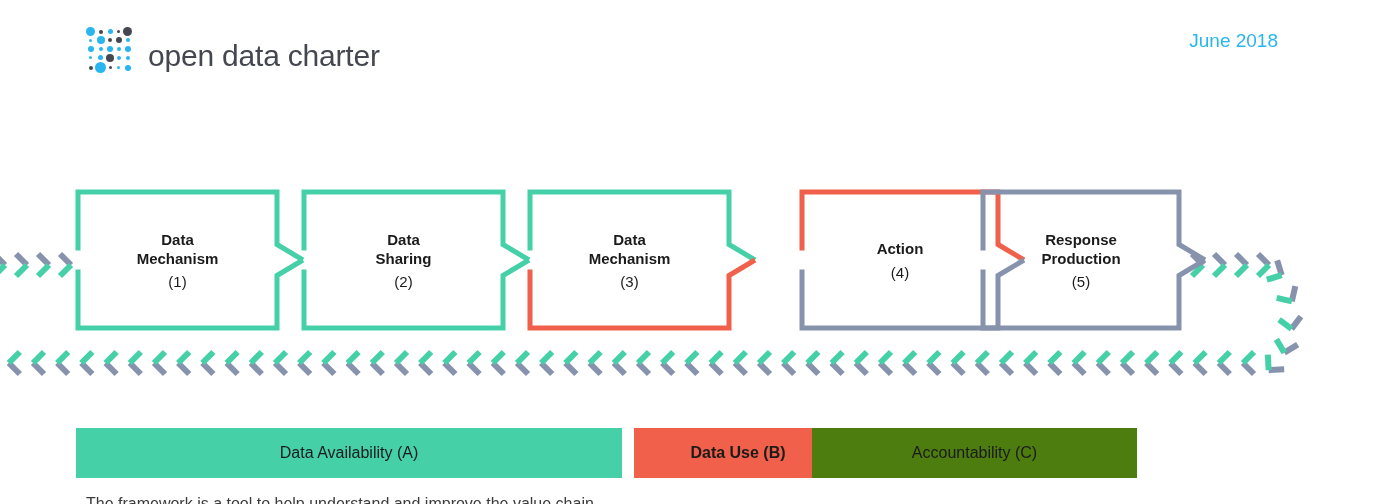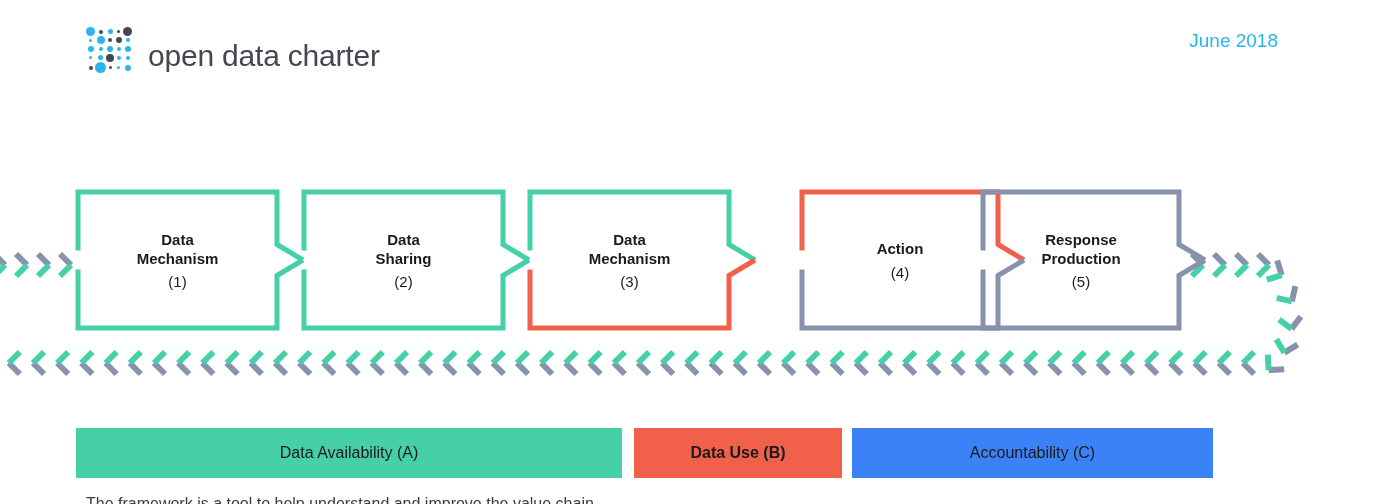--- a/index.html
+++ b/index.html
@@ -428,20 +428,20 @@
           <div class="ln">Response</div>
           <div class="ln">Production</div>
           <div class="num">(5)</div>
         </div>
       </div>
     </div>
 
   <div class="legend" id="legend">
       <div class="legbar" style="left: 76px; width: 546px; background: rgb(69, 208, 168);">Data Availability (A)</div>
       <div class="legbar" style="left: 634px; width: 208px; background: rgb(240, 96, 74); font-weight: bold;">Data Use (B)</div>
-      <div class="legbar" style="left: 852px; width: 361px; background: #3b82f6;">Accountability (C)</div>
+      <div class="legbar" style="left: 812px; width: 325px; background: #4d7c0f;">Accountability (C)</div>
     </div>
 
   <div class="footer-clip">
     <div class="ftxt">The framework is a tool to help understand and improve the value chain</div>
   </div>
 
 </div>
 
 </body></html>

